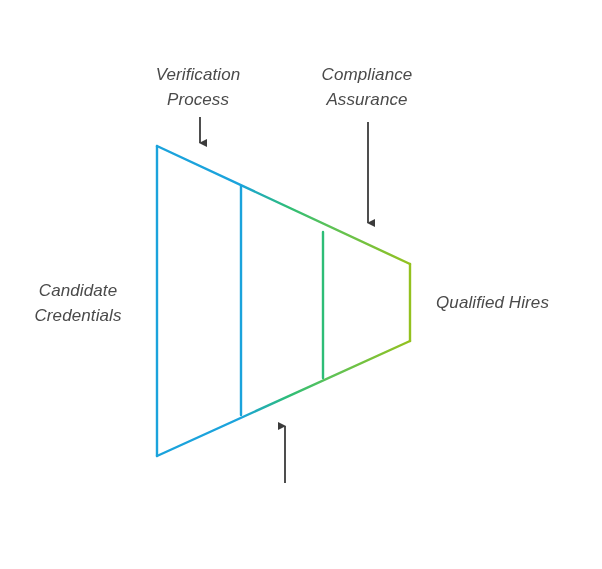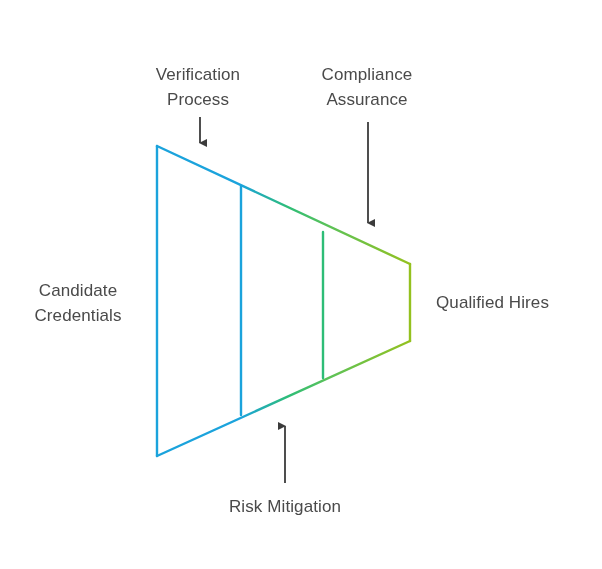--- a/index.html
+++ b/index.html
@@ -10,20 +10,21 @@
     width: 602px;
     height: 569px;
     background: #ffffff;
     font-family: "Liberation Sans", sans-serif;
     overflow: hidden;
   }
   #canvas {
     position: relative;
     width: 503px;
     height: 569px;
+    font-style: italic;
   }
   #funnel-svg {
     position: absolute;
     left: 0;
     top: 0;
     width: 602px;
     height: 569px;
   }
   .label {
     position: absolute;
@@ -104,15 +105,14 @@
   <div class="label center" id="label-verification-process">Verification
 Process</div>
 
   <div class="label center" id="label-candidate-credentials">Candidate Credentials</div>
 
   <div class="label center" id="label-compliance-assurance">Compliance
 Assurance</div>
 
   <div class="label left" id="label-qualified-hires">Qualified Hires</div>
 
-  <div class="label center" id="label-risk-mitigation">Risk Mitigation</div>
 
 </div>
 
 </body></html>

